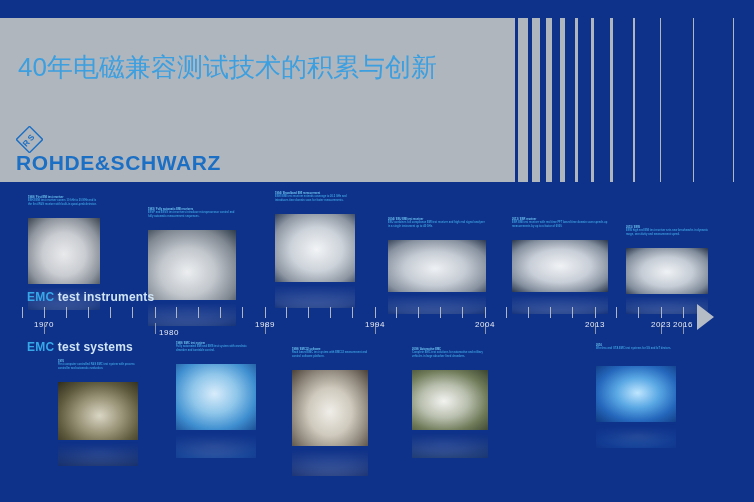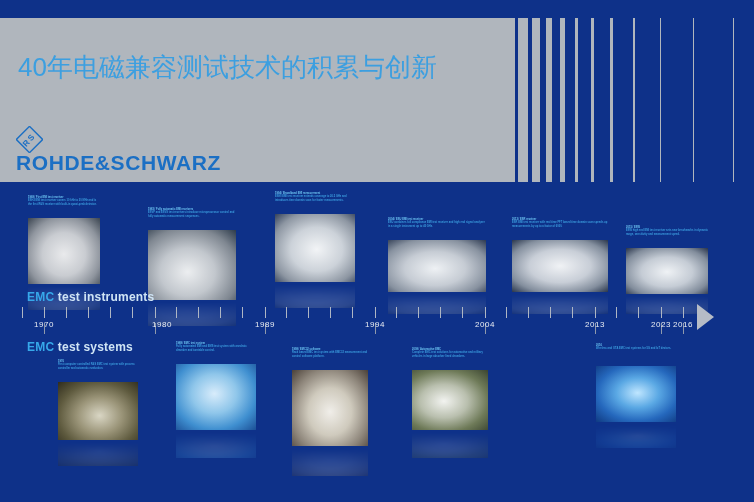--- a/index.html
+++ b/index.html
@@ -280,21 +280,21 @@
       <div class="tick" style="left: 506px; background: rgb(174, 182, 196);"></div>
       <div class="tick" style="left: 528px; background: rgb(174, 182, 196);"></div>
       <div class="tick" style="left: 550px; background: rgb(174, 182, 196);"></div>
       <div class="tick" style="left: 572px; background: rgb(174, 182, 196);"></div>
       <div class="tick major" style="left: 595px;"></div>
       <div class="tick" style="left: 616px; background: rgb(174, 182, 196);"></div>
       <div class="tick" style="left: 638px; background: rgb(174, 182, 196);"></div>
       <div class="tick major" style="left: 661px;"></div>
       <div class="tick major" style="left: 683px;"></div>
       <div class="yr" style="left: 44px; color: rgb(232, 236, 242);">1970</div>
-      <div class="yr" style="left: 162px; color: rgb(232, 236, 242);">1980</div>
+      <div class="yr" style="left: 169px; color: rgb(232, 236, 242); margin-top: 8px;">1980</div>
       <div class="yr" style="left: 265px; color: rgb(232, 236, 242);">1989</div>
       <div class="yr" style="left: 375px; color: rgb(232, 236, 242);">1994</div>
       <div class="yr" style="left: 485px; color: rgb(232, 236, 242);">2004</div>
       <div class="yr" style="left: 595px; color: rgb(232, 236, 242);">2013</div>
       <div class="yr" style="left: 661px; color: rgb(232, 236, 242);">2023</div>
       <div class="yr" style="left: 683px; color: rgb(232, 236, 242);">2016</div>
     </div>
 
 </div>
 

